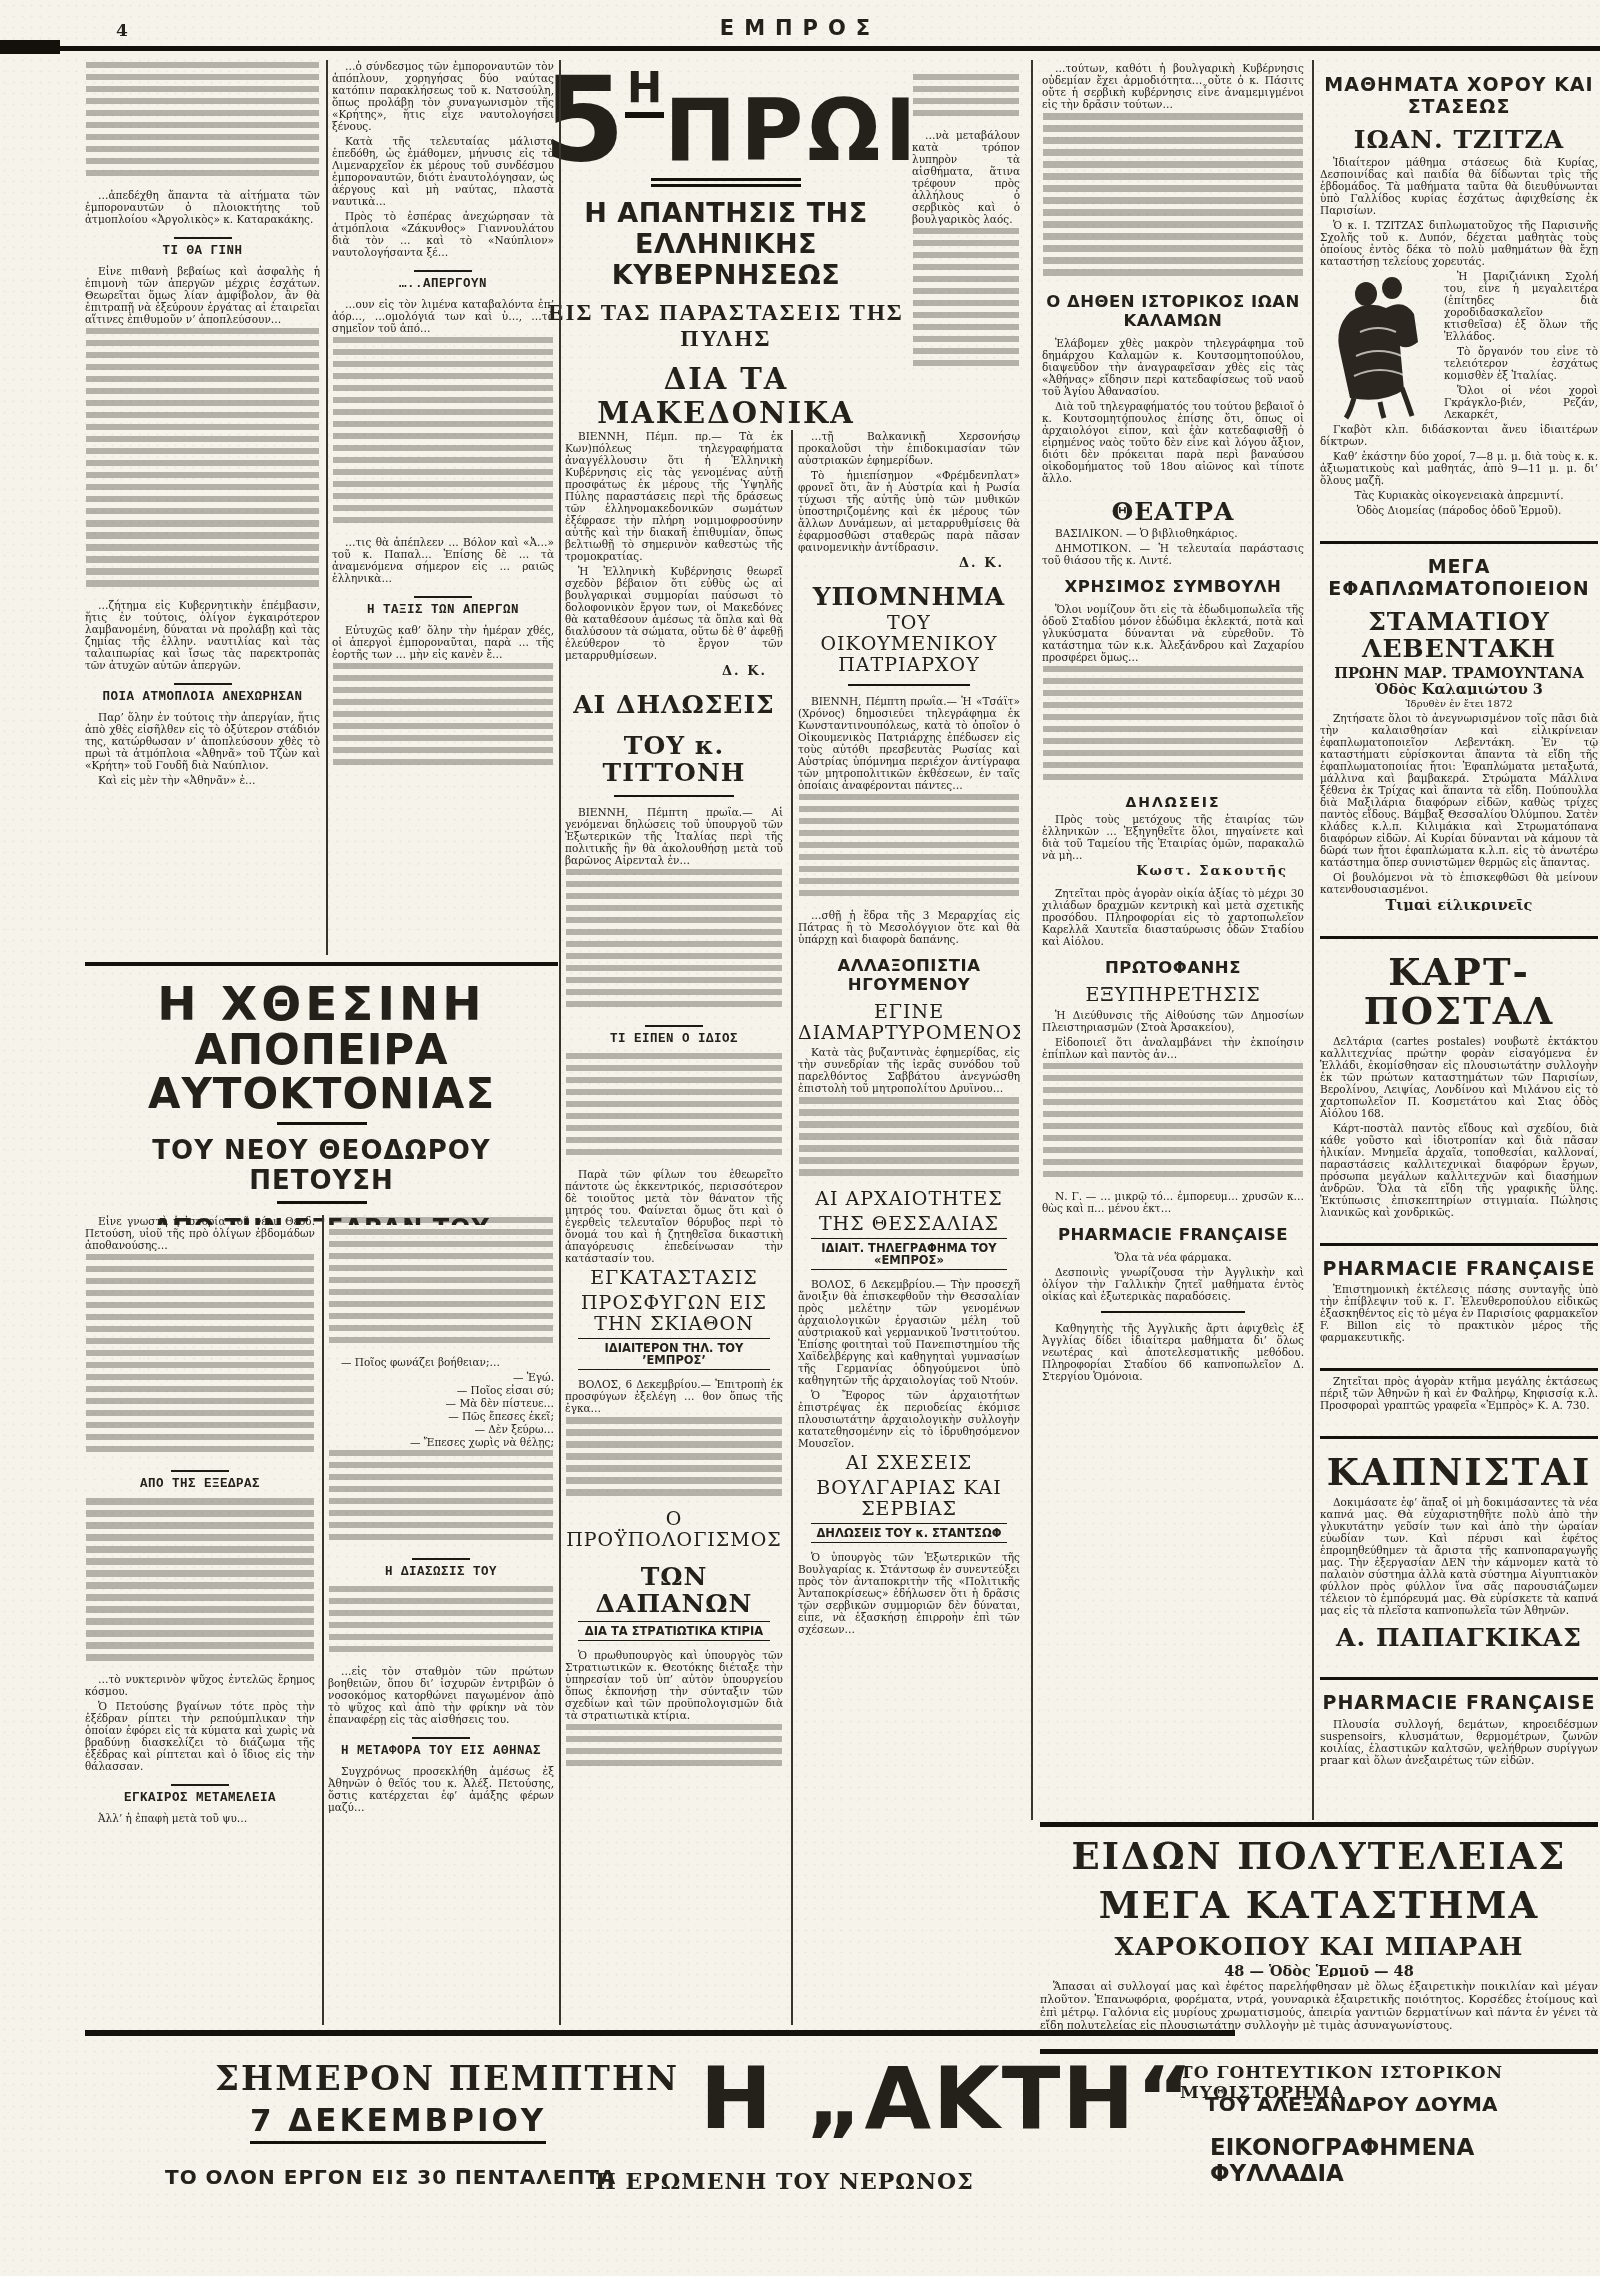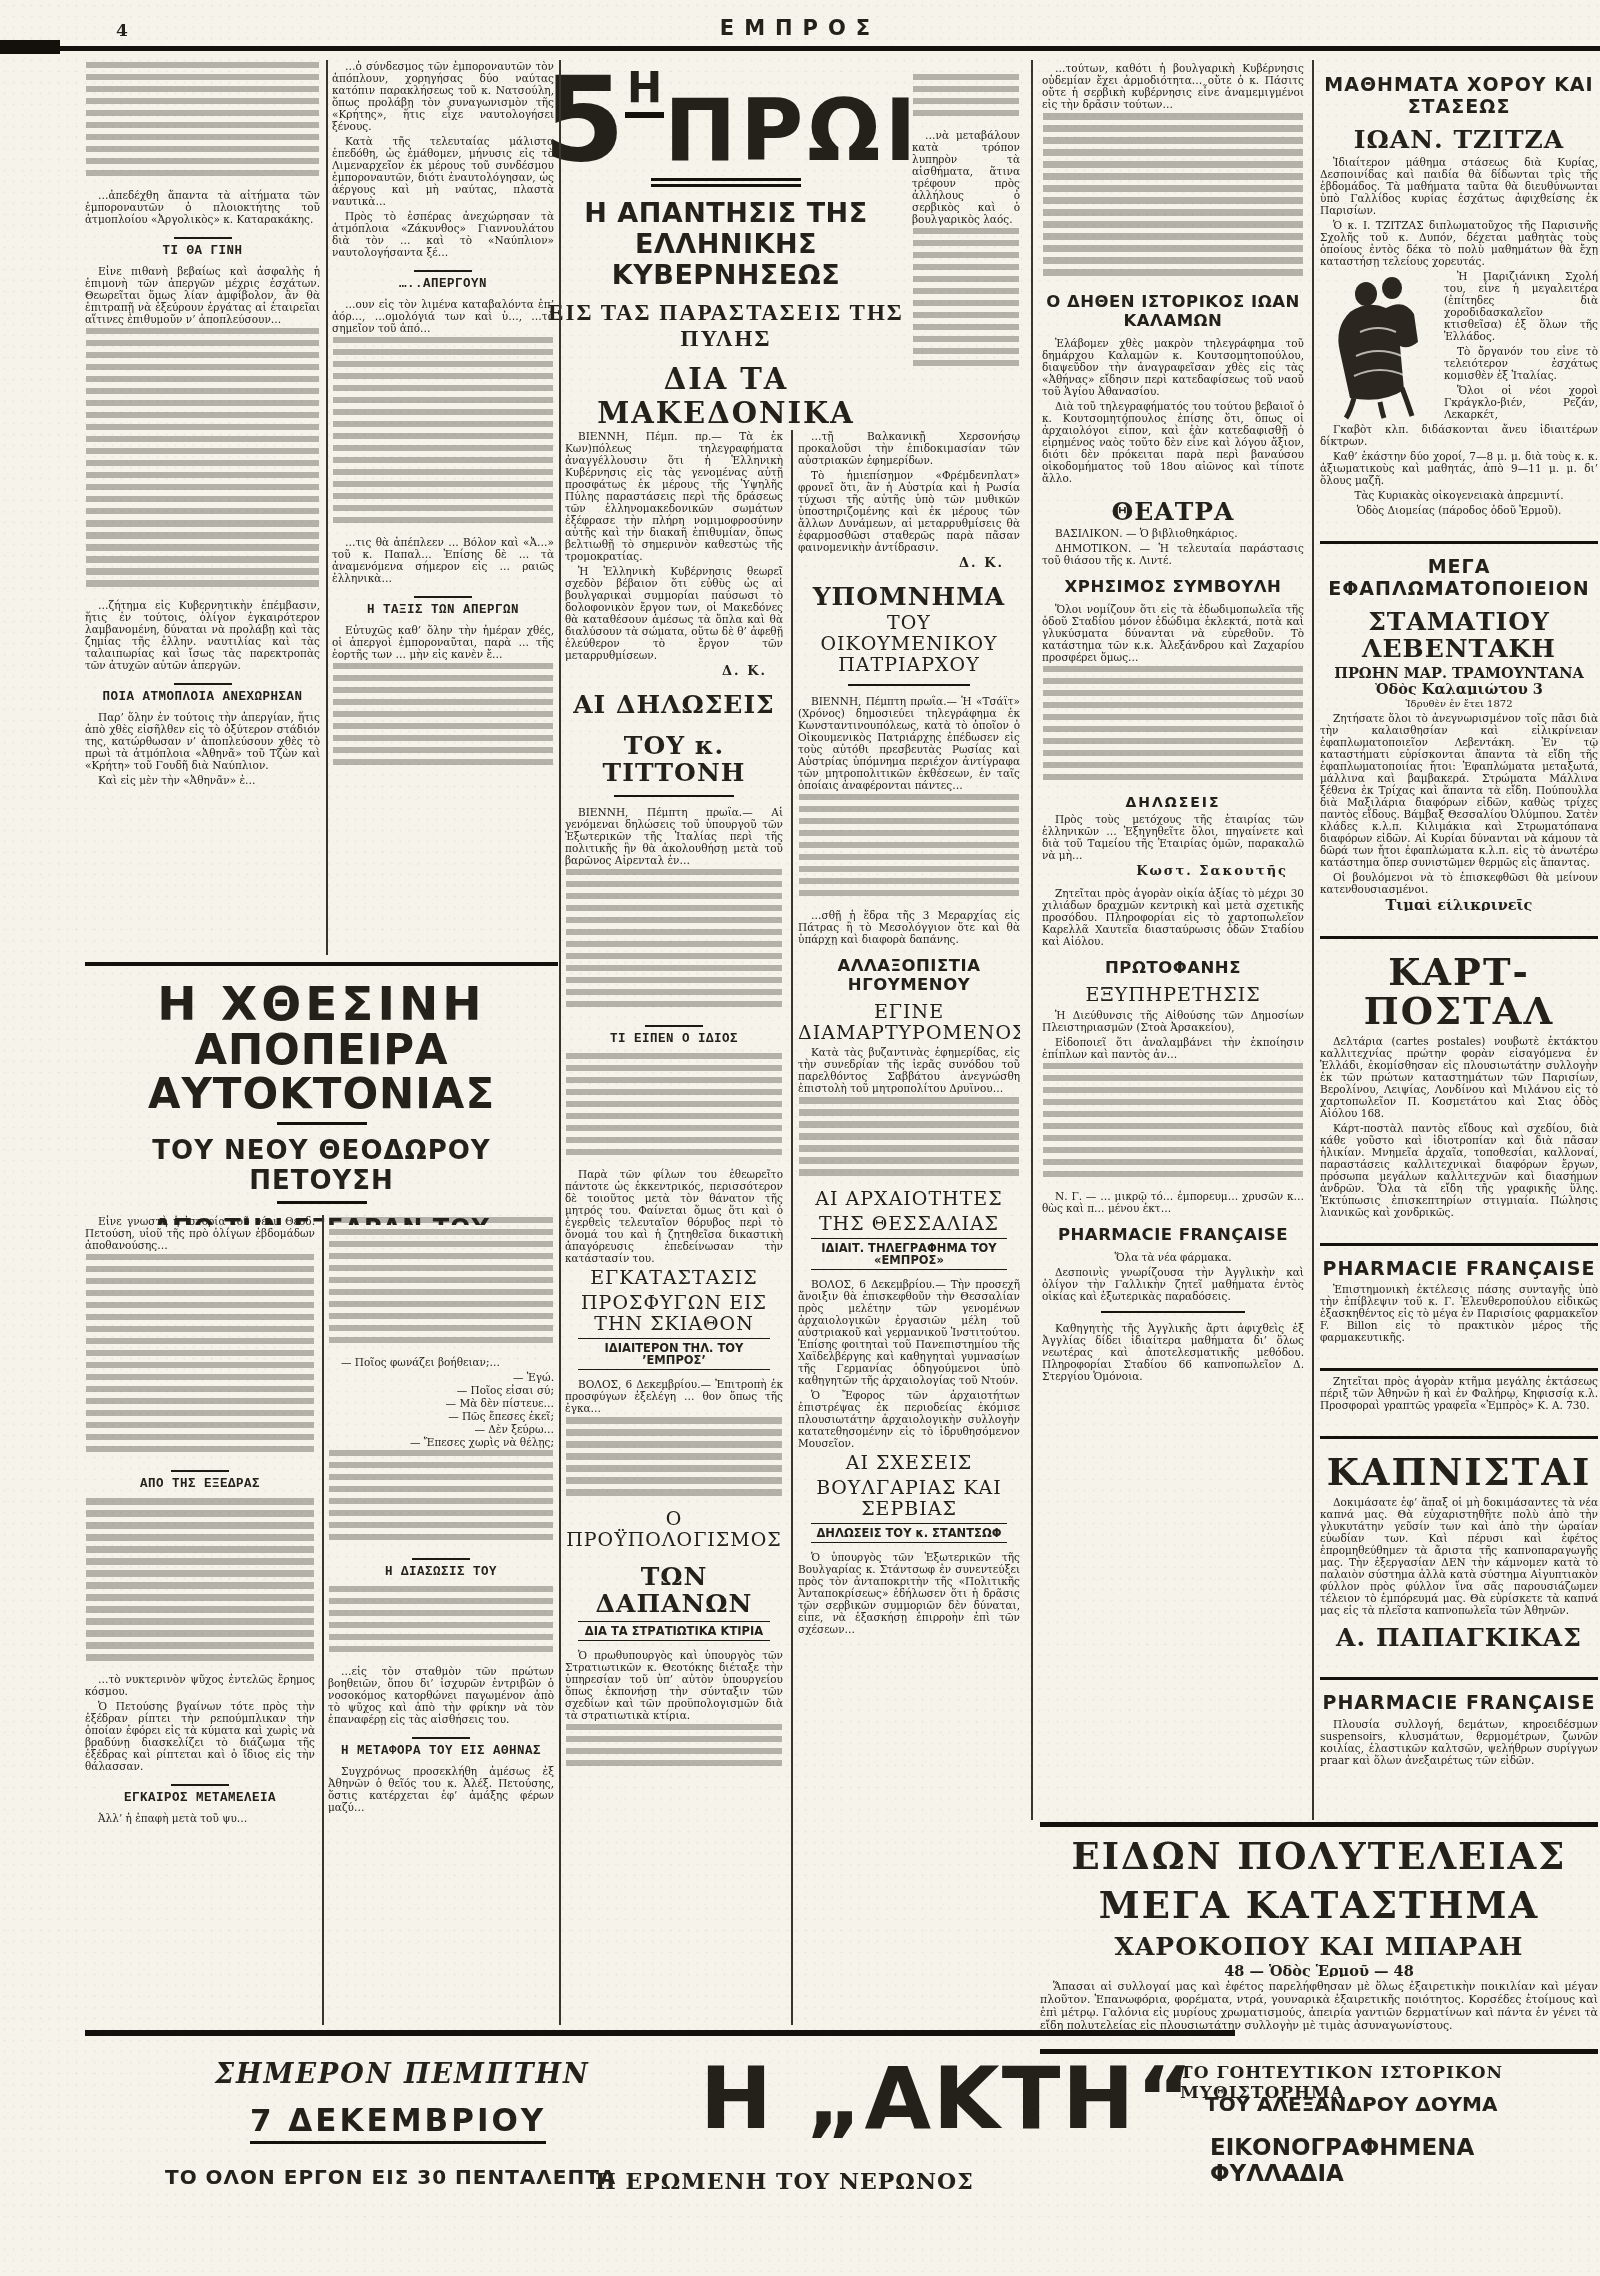--- a/index.html
+++ b/index.html
@@ -69,21 +69,21 @@
   .dance-fig{float:left;width:118px;height:148px;margin:2px 6px 2px 0;}
   
   #rail .adsec{border-top:3px solid #14110c;margin-top:25px;padding-top:4px;}
   #rail .adsec.first{border-top:none;margin-top:0;}
   
   #mega{position:absolute;left:1040px;top:1822px;width:558px;height:222px;overflow:hidden;
     border-top:5px solid #14110c;border-bottom:5px solid #14110c;font-size:11px;line-height:13px;}
   
   #banner{position:absolute;left:0;top:2030px;width:1600px;height:246px;overflow:hidden;}
   #banner .topline{position:absolute;left:85px;top:0;width:1150px;height:6px;background:#14110c;}
-  #banner .b1{position:absolute;left:215px;top:28px;font-family:"DejaVu Serif",serif;font-weight:bold;font-size:27px;letter-spacing:2px;font-style:italic;}
+  #banner .b1{position:absolute;left:215px;top:28px;font-family:"DejaVu Serif",serif;font-weight:bold;font-size:34px;letter-spacing:2px;}
   #banner .b2{position:absolute;left:250px;top:72px;font-family:"DejaVu Sans",sans-serif;font-weight:bold;font-size:31px;letter-spacing:3px;border-bottom:3px solid #14110c;padding-bottom:3px;}
   #banner .b3{position:absolute;left:165px;top:135px;font-family:"DejaVu Sans",sans-serif;font-weight:bold;font-size:20px;letter-spacing:1px;}
   #banner .akti{position:absolute;left:700px;top:18px;font-family:"DejaVu Sans",sans-serif;font-weight:bold;font-size:86px;letter-spacing:2px;}
   #banner .eromeni{position:absolute;left:595px;top:138px;font-family:"DejaVu Serif",serif;font-weight:bold;font-size:22px;letter-spacing:1px;}
   #banner .r1{position:absolute;left:1180px;top:32px;font-family:"DejaVu Serif",serif;font-weight:bold;font-size:17px;letter-spacing:1px;}
   #banner .r2{position:absolute;left:1205px;top:62px;font-family:"DejaVu Sans",sans-serif;font-weight:bold;font-size:20px;}
   #banner .r3{position:absolute;left:1210px;top:104px;font-family:"DejaVu Sans",sans-serif;font-weight:bold;font-size:23px;}
 </style>
 </head>
 <body>

